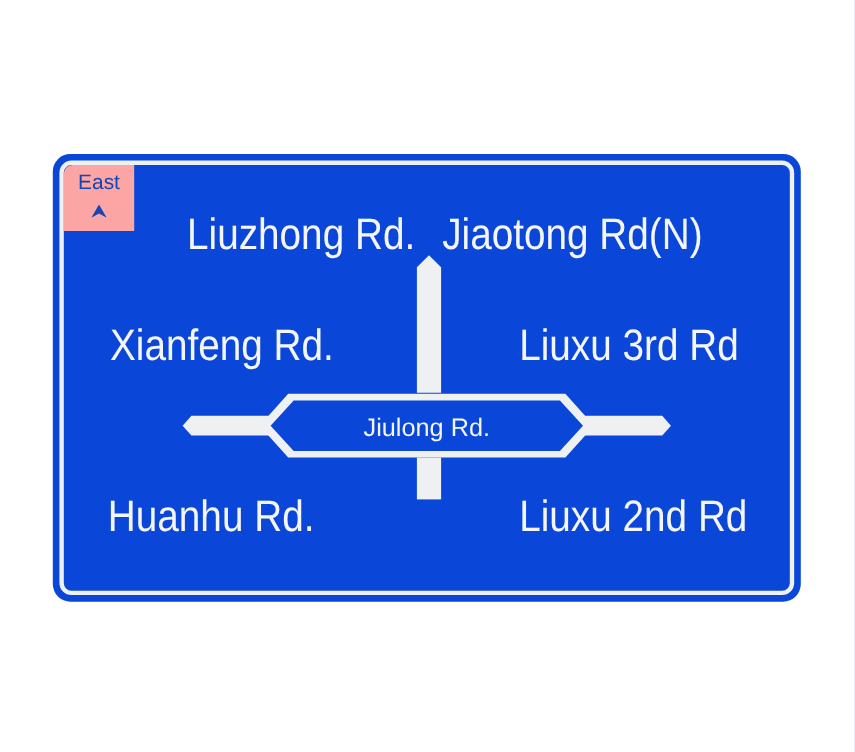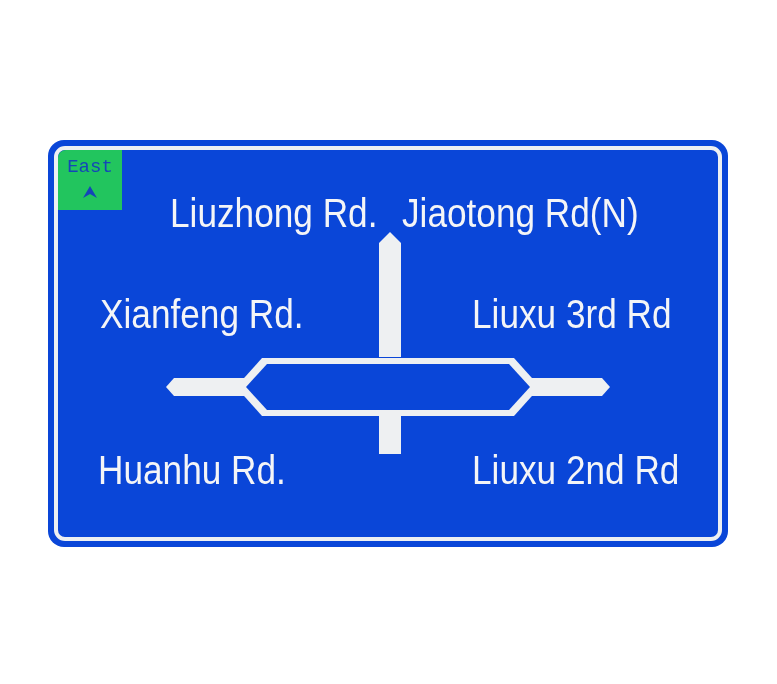--- a/index.html
+++ b/index.html
@@ -3,21 +3,21 @@
   <meta charset="utf-8">
   <style>
     html, body { margin: 0; padding: 0; background: #ffffff; }
     body { width: 777px; height: 684px; position: relative; overflow: hidden;
            font-family: "Liberation Sans", sans-serif; }
     .sign { position: absolute; left: 48px; top: 140px; width: 680px; height: 407px;
             background: #0a46d8; border-radius: 16px; }
     .border { position: absolute; left: 6px; top: 6px; right: 6px; bottom: 6px;
               border: 4px solid #eef0f2; border-radius: 11px; }
     .east-panel { position: absolute; left: 10px; top: 10px; width: 64px; height: 60px;
-                  background: #22c55e; border-top-left-radius: 8px; font-family: Liberation Mono, monospace; }
+                  background: #fca5a5; border-top-left-radius: 8px; }
     .east-label { position: absolute; left: 0; top: 6px; width: 64px; text-align: center;
                   color: #1446b8; font-size: 19px; }
     .east-arrow { position: absolute; left: 25px; top: 36px; width: 14px; height: 12px; }
     .road-text { position: absolute; color: #f4f5f7; font-size: 40px;
                  transform: scaleX(0.88); transform-origin: left top; white-space: nowrap; }
     .svg-layer { position: absolute; left: 0; top: 0; }
     .center-label { position: absolute; left: 210px; top: 235px; width: 260px;
                     text-align: center; color: #f4f5f7; font-size: 23px; }
   </style>
 </head>
@@ -40,20 +40,21 @@
     <rect x="331" y="276" width="22" height="38" fill="#eef0f2"></rect>
 
     <polygon points="118,247 126,238 200,238 200,256 126,256" fill="#eef0f2"></polygon>
 
     <polygon points="562,247 554,238 480,238 480,256 554,256" fill="#eef0f2"></polygon>
 
     <polygon points="188,247 214,218 466,218 492,247 466,276 214,276" fill="#eef0f2"></polygon>
     <polygon points="198,247 219,224 461,224 482,247 461,270 219,270" fill="#0a46d8"></polygon>
   </svg>
 
+  <div class="center-label">Jiulong Rd.</div>
 
   <div class="road-text" style="left:122px; top:51px;">Liuzhong Rd.</div>
   <div class="road-text" style="left:354px; top:51px;">Jiaotong Rd(N)</div>
   <div class="road-text" style="left:52px; top:152px;">Xianfeng Rd.</div>
   <div class="road-text" style="left:424px; top:152px;">Liuxu 3rd Rd</div>
   <div class="road-text" style="left:50px; top:308px;">Huanhu Rd.</div>
   <div class="road-text" style="left:424px; top:308px;">Liuxu 2nd Rd</div>
 </div>
 
 </body></html>

